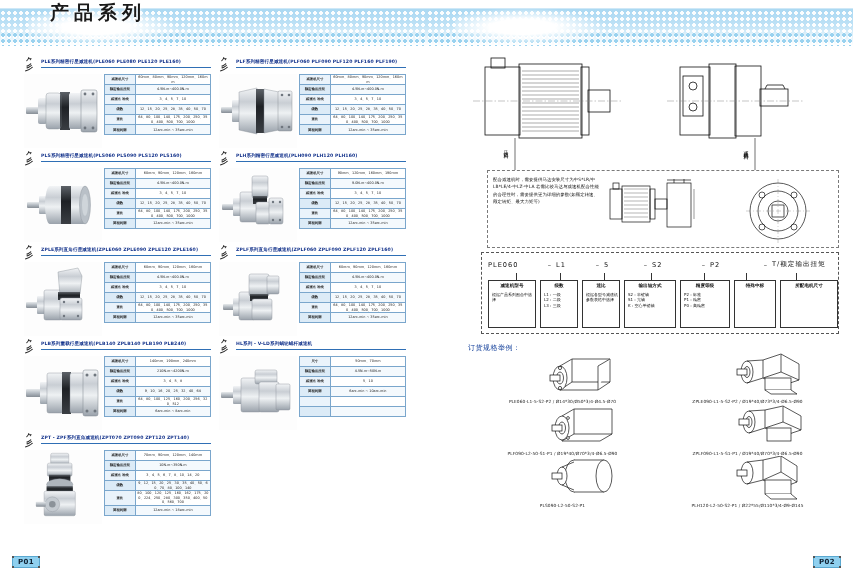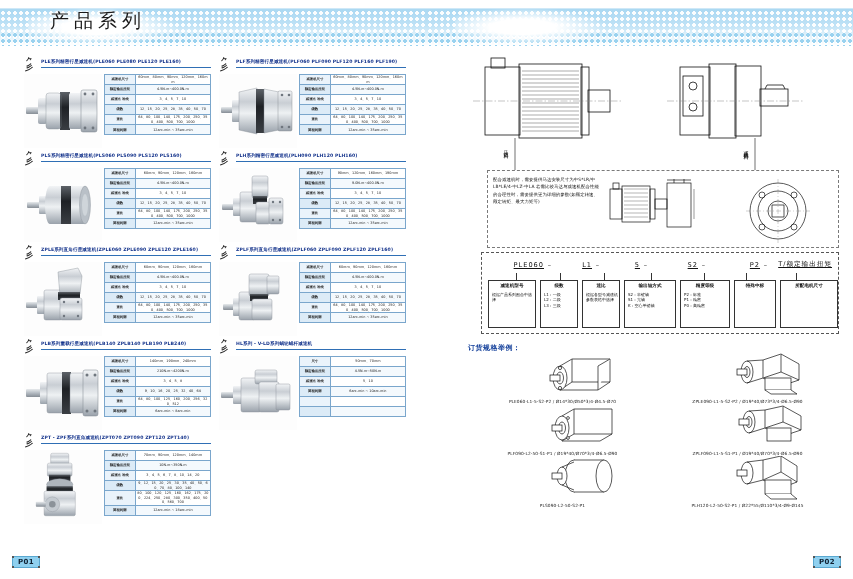--- a/index.html
+++ b/index.html
@@ -30,23 +30,23 @@
   .banner .dots2 {
     position: absolute; left:0; right:0; bottom: 0; height: 14px;
     background-image: radial-gradient(#9ad2ef 40%, transparent 42%);
     background-size: 6px 6px;
   }
   .banner .fade {
     position:absolute; top:0; bottom:0; left: 28px; width: 150px;
     background: radial-gradient(ellipse at 45% 50%, #ffffff 28%, rgba(255,255,255,0) 72%);
   }
   .banner-title {
-    position: absolute; left: 50px; top: 8px;
+    position: absolute; left: 50px; top: 0;
     font-family: "DejaVu Serif", "Liberation Serif", serif;
-    font-size: 19px; font-weight: normal; color: #1a1a1a;
+    font-size: 19px; font-weight: bold; color: #1a1a1a;
     letter-spacing: 5px; text-shadow: 0 0 2px #fff, 0 0 4px #fff;
     white-space: nowrap;
   }
   .leaf-right .banner-title { left: 60px; }
   .banner-rule { position:absolute; left:0; right:0; top:8px; height:1px; background:#cfe8f7;}
 
   
   .prod-grid { position: absolute; left: 24px; top: 57px; width: 382px; }
   .prod-row { display: flex; gap: 8px; margin-bottom: 3px; }
   .prod {
@@ -119,42 +119,42 @@
   .code-box {
     position: absolute; left: 481px; top: 252px; width: 358px; height: 82px;
     border: 1px dashed #555; background: #fff;
   }
   .code-line {
     position: absolute; left: 0; right: 0; top: 7px;
     display: flex; align-items: center; font-size: 6.6px; letter-spacing: 1px;
     font-family: "DejaVu Sans", sans-serif; color: #111;
     padding: 0 6px;
   }
-  .code-seg { text-align: right; white-space: nowrap; text-decoration: underline; }
+  .code-seg { text-align: left; white-space: nowrap; }
   .code-dash { flex: 0 0 12px; text-align: center; }
 
   .leader-row {
     position: absolute; left: 6px; right: 6px; top: 20px; height: 8px;
   }
   .leader { position:absolute; top:0; width:1px; height: 8px; background:#333; }
 
   .desc-row {
     position: absolute; left: 6px; right: 6px; top: 27px;
     display: flex; gap: 4px;
   }
   .desc-box {
     border: .8px solid #333; background: #fff; height: 48px;
     padding: 2px 1px 0; text-align: center; overflow: hidden;
   }
   .desc-t { font-size: 4.6px; font-weight: bold; color:#111; line-height: 6px; }
   .desc-d { font-size: 4px; color:#111; line-height: 5.4px; margin-top: 3px; text-align:left; padding-left:2px;}
 
   .order-title {
     position: absolute; left: 468px; top: 343px;
-    font-size: 7px; font-weight: bold; color: #14409b; letter-spacing: .5px;
+    font-size: 7px; font-weight: normal; color: #14409b; letter-spacing: .5px;
   }
   .examples { position: absolute; left: 470px; top: 352px; width: 370px; }
   .ex-row { display: flex; }
   .ex { width: 185px; text-align: center; }
   .ex-img { height: 47px; position: relative; }
   .ex-cap { font-size: 4.3px; color:#1a1a1a; letter-spacing: .1px; white-space: nowrap; }
 
   
   .pg {
     position: absolute; bottom: 11px; width: 28px; height: 12px;

